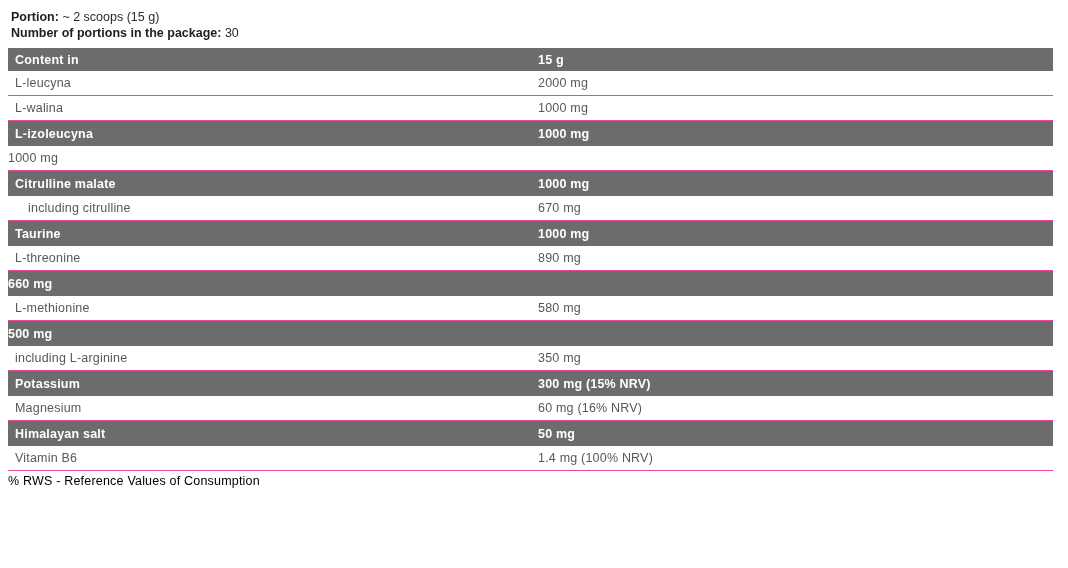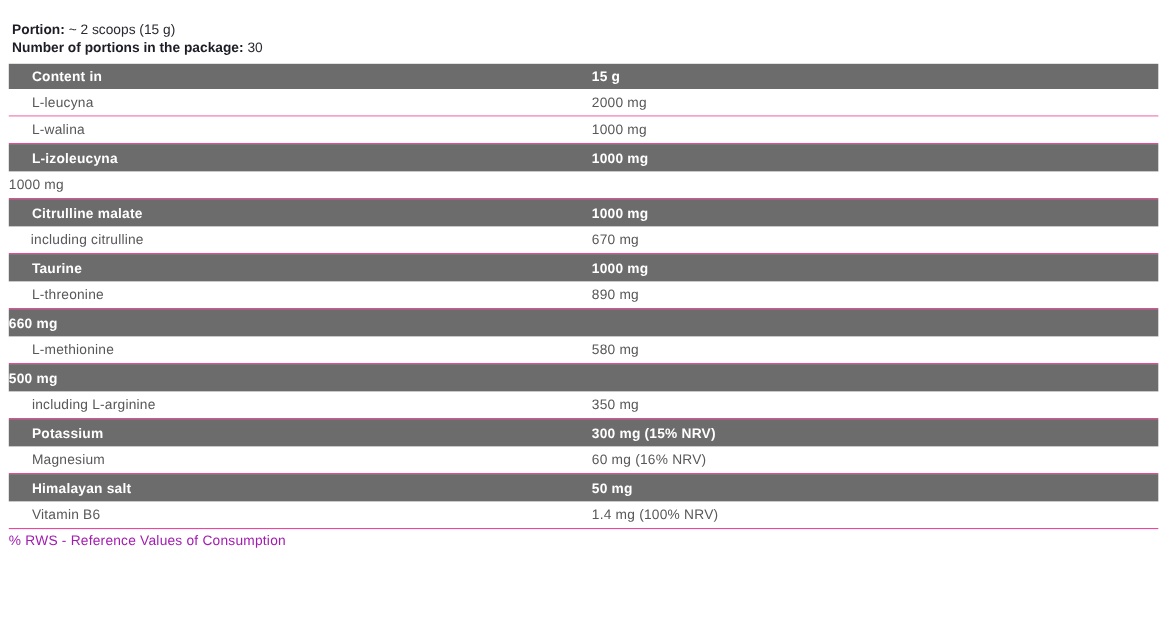--- a/index.html
+++ b/index.html
@@ -4,21 +4,21 @@
 <style>
   * { margin: 0; padding: 0; box-sizing: border-box; }
   html, body {
     width: 1068px; height: 568px;
     background: #ffffff;
     font-family: "Liberation Sans", "DejaVu Sans", sans-serif;
     color: #1d1d26;
     overflow: hidden;
   }
   .top-lines {
-    margin: 19px 0 0 11px;
+    margin: 9px 0 0 11px;
     font-size: 12.5px;
     line-height: 16px;
   }
   .top-line .lbl { font-weight: bold; color: #1d1d26; }
   .top-line .val { font-weight: normal; color: #2a2a32; }
   .nutrition-table {
     margin: 7px 0 0 8px;
     width: 1045px;
   }
   .row {
@@ -32,33 +32,33 @@
     height: 23px;
     border-bottom: none;
   }
   .row.shaded, .row.header {
     background: #6d6c6c;
     border-bottom: none;
   }
   .cell { font-size: 12.5px; letter-spacing: 0.2px; }
   .cell.name {
     width: 530px;
-    padding-left: 21px;
+    padding-left: 7px;
     flex: 0 0 530px;
     white-space: nowrap;
     overflow: hidden;
   }
   .cell.value { flex: 1; white-space: nowrap; }
   .row .cell { color: #58585a; font-weight: normal; }
   .row.shaded .cell, .row.header .cell { color: #ffffff; font-weight: bold; }
   .row.indent .cell.name { padding-left: 20px; }
   .footer-note {
     margin: 3px 0 0 8px;
     font-size: 12.5px;
-    color: #a21caf;
+    color: #000000;
     letter-spacing: 0.2px;
   }
 </style>
 </head>
 <body>
 
 <div class="top-lines">
   <div class="top-line">
     <span class="lbl">Portion:</span>
     <span class="val">~ 2 scoops (15 g)</span>

